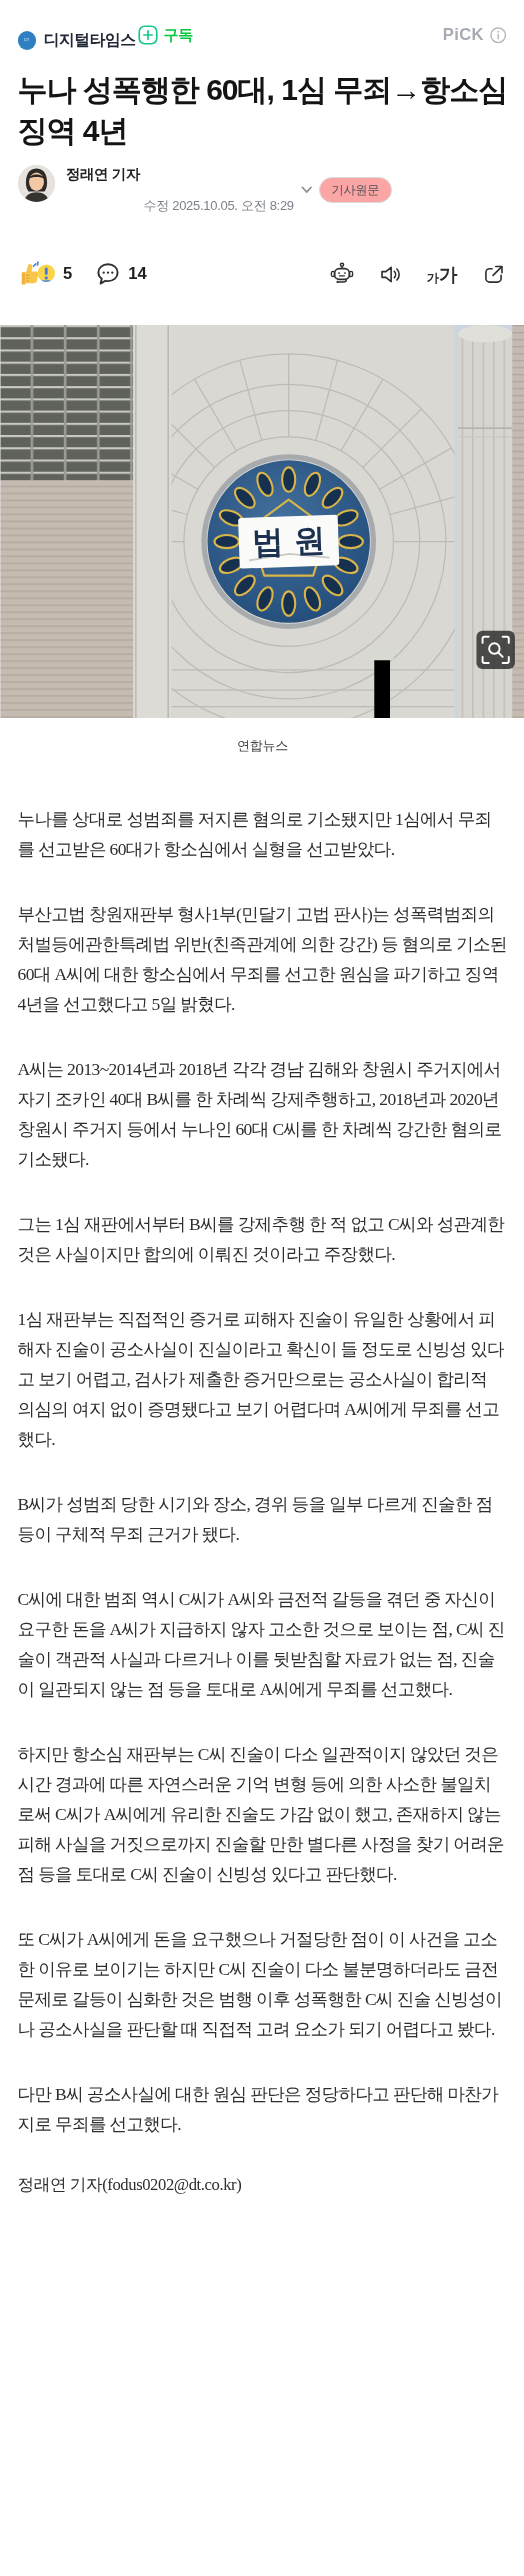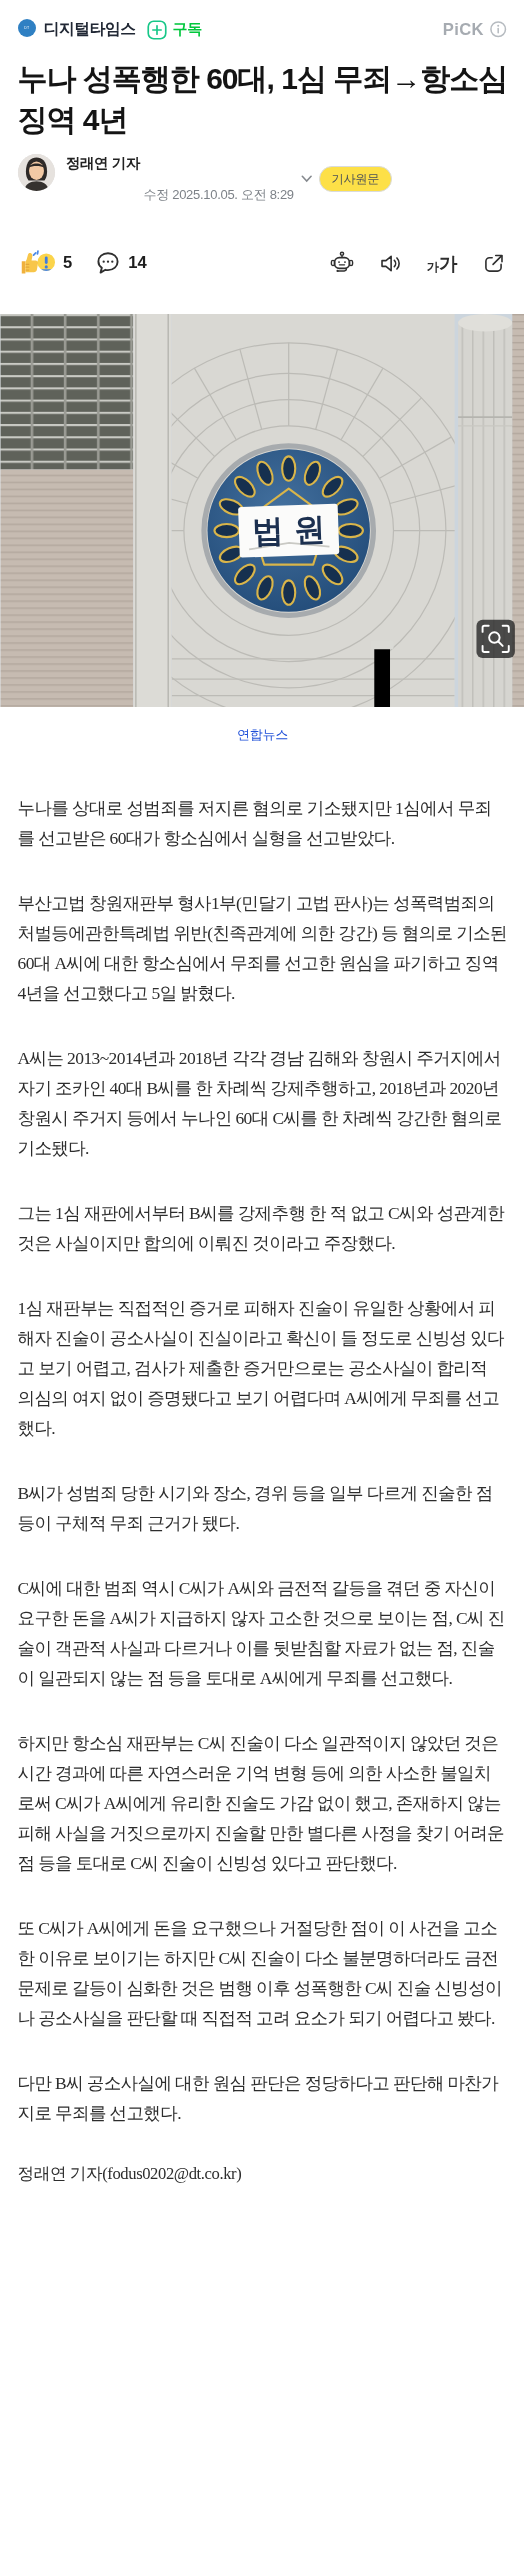--- a/index.html
+++ b/index.html
@@ -1,55 +1,55 @@
 <!DOCTYPE html>
 <html lang="ko" style="font-size:14px"><head>
 <meta charset="utf-8">
 <style>
   html,body{margin:0;padding:0;background:#ffffff;}
   body{width:525px;font-family:"Liberation Sans","DejaVu Sans",sans-serif;color:#222;}
   .wrap{width:525px;min-height:2576px;box-sizing:border-box;background:#fff;}
 
   
   .top-bar{display:flex;align-items:center;justify-content:space-between;padding:19px 17.5px 0 17.5px;}
-  .pub-group{display:flex;align-items:flex-start;gap:7.9px;cursor:pointer;}
+  .pub-group{display:flex;align-items:center;gap:7.9px;cursor:pointer;margin-top:11px;}
   .pub-logo{width:18.4px;height:18.4px;border-radius:50%;background:#2f80c3;display:flex;align-items:center;justify-content:center;color:#fff;font-size:3.5px;overflow:hidden;}
   .pub-name{font-size:15.7px;font-weight:800;color:#202734;letter-spacing:-0.4px;}
-  .sub-group{display:flex;align-items:center;gap:6.1px;margin-left:11px;cursor:pointer;}
+  .sub-group{display:flex;align-items:center;gap:6.1px;margin-left:2px;cursor:pointer;}
   .sub-label{font-size:15px;font-weight:800;color:#00c73c;letter-spacing:-0.4px;}
   .pick-group{display:flex;align-items:center;gap:5.2px;padding-left:37px;}
   .pick-label{font-size:16.6px;font-weight:800;color:#a6abb1;letter-spacing:0.4px;}
 
   
   .title{margin:17.5px 17.5px 0 17.5px;font-size:30px;line-height:41px;font-weight:800;color:#141414;letter-spacing:-1px;word-break:break-all;}
 
   
   .byline{display:flex;align-items:flex-start;gap:11.4px;margin:14px 17.5px 0 17.5px;}
   .avatar{width:37px;height:37px;border-radius:50%;overflow:hidden;flex:0 0 auto;cursor:pointer;background:#ddd;}
   .by-right{display:flex;flex-direction:row;gap:3.5px;padding-top:0.9px;}
   .by-name{font-size:14.4px;font-weight:700;color:#222;letter-spacing:-0.3px;cursor:pointer;}
   .by-meta{display:flex;align-items:center;gap:7px;}
   .by-date{font-size:13px;color:#7d8288;letter-spacing:-0.3px;margin-top:32px;}
   .chev{color:#8a8f95;font-size:10.5px;cursor:pointer;}
-  .orig-pill{border:0.9px solid #d9dbdd;border-radius:14px;padding:3.5px 11.4px;font-size:12.2px;color:#4c5157;letter-spacing:-0.3px;cursor:pointer;background:#fde047;}
+  .orig-pill{border:0.9px solid #d9dbdd;border-radius:14px;padding:3.5px 11.4px;font-size:12.2px;color:#4c5157;letter-spacing:-0.3px;cursor:pointer;background:#fca5a5;}
 
   
   .engage{display:flex;align-items:center;justify-content:space-between;margin:45px 19px 0 19px;}
   .eng-left{display:flex;align-items:center;gap:23px;}
   .eng-item{display:flex;align-items:center;gap:7px;cursor:pointer;}
   .eng-count{font-size:16.6px;font-weight:700;color:#1e1e1e;}
   .eng-right{display:flex;align-items:center;gap:23.6px;}
   .tool-btn{cursor:pointer;display:flex;align-items:flex-end;}
   .ft-small{font-size:12.2px;color:#2e2e2e;font-weight:600;}
   .ft-big{font-size:18.4px;color:#2e2e2e;font-weight:600;}
 
   
   .hero{margin-top:37px;position:relative;width:525px;height:393px;cursor:pointer;}
   .hero svg{display:block;}
-  .caption{margin-top:19px;text-align:center;font-size:13px;color:#1d4ed8;letter-spacing:-0.3px;}
+  .caption{margin-top:19px;text-align:center;font-size:13px;color:#404040;letter-spacing:-0.3px;}
 
   
   .article-body{margin:49px 17.5px 0 17.5px;font-family:Liberation Serif, serif;}
   .article-body p{margin:0 0 35px 0;font-size:17.5px;line-height:30px;color:#2d2d2d;letter-spacing:-0.6px;word-break:break-all;}
   .reporter-line{font-size:16.6px;color:#2d2d2d;letter-spacing:-0.4px;margin-bottom:44px;}
 </style>
 </head>
 <body>
 
 <div class="wrap">

